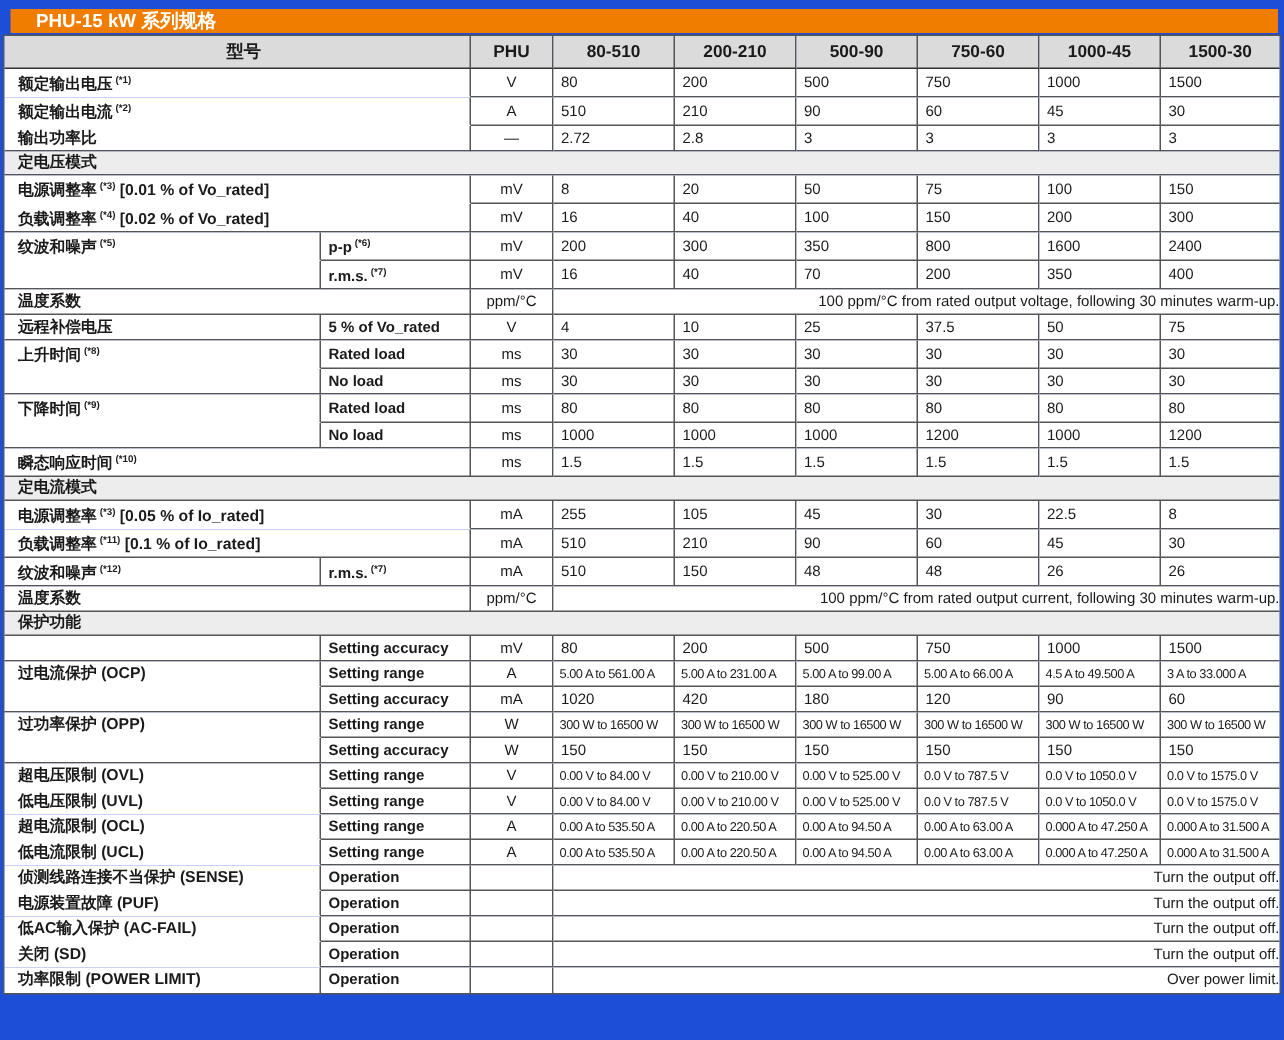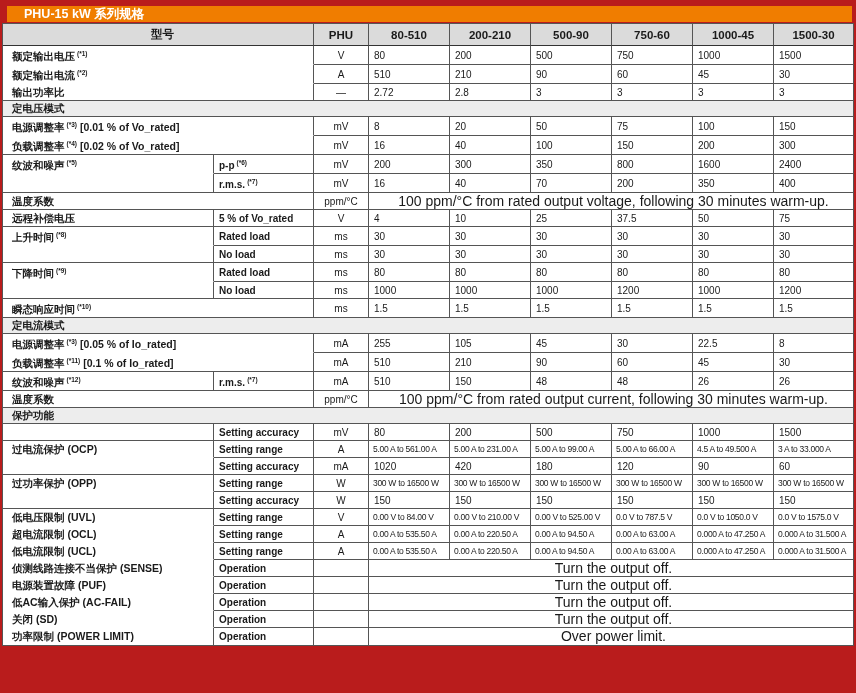--- a/index.html
+++ b/index.html
@@ -1,17 +1,17 @@
 <!DOCTYPE html>
 <html style="--accent: #F07D00; --hdr: #DBDBDB; --sec: #EDEDED; --line: #555555;"><head>
 <meta charset="utf-8">
 <style>
   html,body { margin:0; padding:0; background:#ffffff; }
   body { width:856px; height:693px; font-family:"Liberation Sans","DejaVu Sans",sans-serif; color:#1a1a1a; }
-  .page { position:relative; width:856px; height:693px; background:#b91c1c; }
+  .page { position:relative; width:856px; height:693px; background:#1d4ed8; }
 
   .title-bar {
     position:absolute; left:7px; top:6px; width:845px; height:16px;
     background:var(--accent,#F07D00); color:#fff;
     font-weight:bold; font-size:12.5px; line-height:16px;
     padding-left:17px; box-sizing:border-box; white-space:nowrap;
   }
 
   .table-wrap {
     position:absolute; left:2px; top:23px; width:850px;
@@ -31,21 +31,21 @@
   tbody td { height:17px; line-height:15px; border-bottom:1px solid var(--line,#555); border-right:1px solid var(--line,#555); background:#fff; }
   tbody tr:last-child td { border-bottom:none; }
   td.endcol { border-right:none; }
 
   td.name { text-align:left; padding-left:9px; font-weight:bold; font-size:10.5px; }
   td.name.nbb { border-bottom-color:transparent; }
   td.sub  { text-align:left; padding-left:5px; font-weight:bold; font-size:10px; }
   td.unit { text-align:center; font-size:10px; }
   td.val  { text-align:left; padding-left:5px; font-size:10px; }
   td.val.small { font-size:8.5px; letter-spacing:-0.3px; padding-left:4px; }
-  td.spanv { text-align:center; padding-left:5px; font-size:14px; }
+  td.spanv { text-align:right; padding-left:5px; font-size:10px; }
 
   tr.section td {
     background:var(--sec,#EDEDED); font-weight:bold; font-size:10.5px;
     height:16px; line-height:15px; padding-left:9px; text-align:left;
   }
 
   sup.fn { font-size:6.5px; font-weight:bold; vertical-align:4px; margin-left:2px; letter-spacing:0; }
 </style>
 </head>
 <body>
@@ -316,31 +316,42 @@
             <td class="sub">Setting accuracy</td>
             <td class="unit">W</td>
             <td class="val">150</td>
             <td class="val">150</td>
             <td class="val">150</td>
             <td class="val">150</td>
             <td class="val">150</td>
             <td class="val endcol">150</td>
           </tr>
           <tr>
-            <td class="name nbb">低电压限制 (UVL)</td>
+            <td class="name nbb">超电压限制 (OVL)</td>
             <td class="sub">Setting range</td>
             <td class="unit">V</td>
             <td class="val small">0.00 V to 84.00 V</td>
             <td class="val small">0.00 V to 210.00 V</td>
             <td class="val small">0.00 V to 525.00 V</td>
             <td class="val small">0.0 V to 787.5 V</td>
             <td class="val small">0.0 V to 1050.0 V</td>
             <td class="val small endcol">0.0 V to 1575.0 V</td>
           </tr>
           <tr>
+            <td class="name nbb">低电压限制 (UVL)</td>
+            <td class="sub">Setting range</td>
+            <td class="unit">V</td>
+            <td class="val small">0.00 V to 84.00 V</td>
+            <td class="val small">0.00 V to 210.00 V</td>
+            <td class="val small">0.00 V to 525.00 V</td>
+            <td class="val small">0.0 V to 787.5 V</td>
+            <td class="val small">0.0 V to 1050.0 V</td>
+            <td class="val small endcol">0.0 V to 1575.0 V</td>
+          </tr>
+          <tr>
             <td class="name nbb">超电流限制 (OCL)</td>
             <td class="sub">Setting range</td>
             <td class="unit">A</td>
             <td class="val small">0.00 A to 535.50 A</td>
             <td class="val small">0.00 A to 220.50 A</td>
             <td class="val small">0.00 A to 94.50 A</td>
             <td class="val small">0.00 A to 63.00 A</td>
             <td class="val small">0.000 A to 47.250 A</td>
             <td class="val small endcol">0.000 A to 31.500 A</td>
           </tr>

